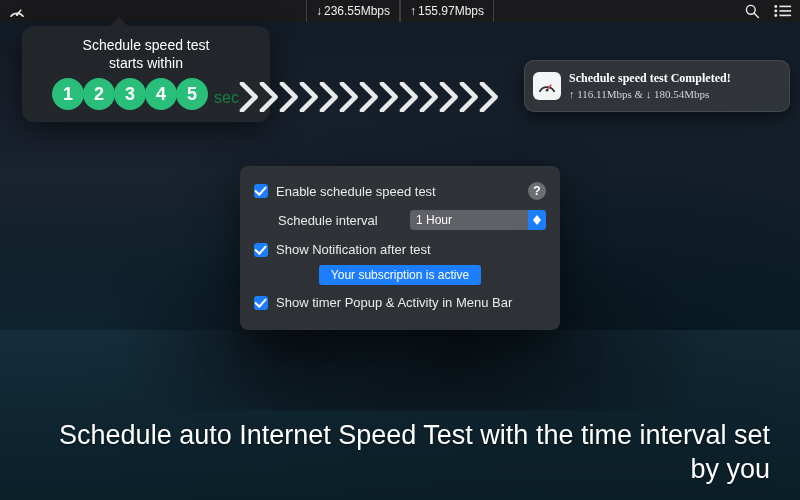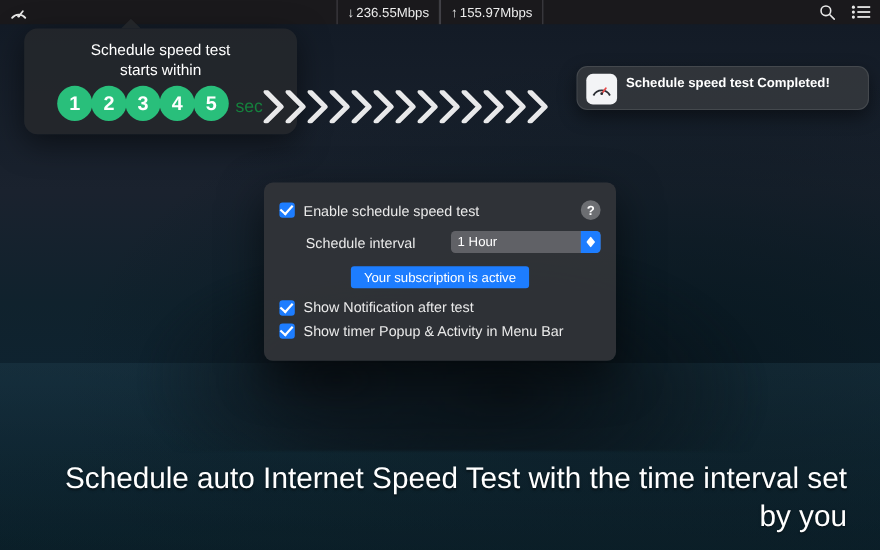--- a/index.html
+++ b/index.html
@@ -81,27 +81,28 @@
     position: absolute; top: 82px; left: 238px; right: 278px;
     display: flex; align-items: center; justify-content: flex-start;
     gap: -2px;
     opacity: 0.9;
   }
   .chev { margin-left: -6px; }
   .chev:first-child { margin-left: 0; }
   
   .notif {
     position: absolute; top: 60px; right: 10px;
-    width: 266px; height: 40px;
+    width: 266px; height: 52px;
     background: rgba(60,62,66,0.7);
     border: 1px solid rgba(255,255,255,0.1);
     border-radius: 10px;
-    display: flex; 
+    display: flex; align-items: center;
     padding: 6px 10px 6px 8px; gap: 8px;
     box-shadow: 0 6px 16px rgba(0,0,0,0.45);
+    font-family: Liberation Serif, serif;
   }
   .notif .appicon {
     width: 28px; height: 28px; border-radius: 6px;
     background: #f3f4f6;
     display: flex; align-items: center; justify-content: center;
   }
   .notif .ntexts { display: flex; flex-direction: column; line-height: 16px; }
   .notif .ntitle { font-size: 12px; font-weight: 600; color: #fff; }
   .notif .nsub { font-size: 11px; color: #d4d4d6; }
   
@@ -265,20 +266,21 @@
 <div class="notif">
   <div class="appicon">
     <svg width="20" height="16" viewBox="0 0 24 18">
       <path d="M3 16 A10 10 0 0 1 21 16" fill="none" stroke="#2a2d33" stroke-width="2"></path>
       <line x1="12" y1="14" x2="16.5" y2="8" stroke="#e64b4b" stroke-width="2" stroke-linecap="round"></line>
       <circle cx="12" cy="14" r="1.5" fill="#2a2d33"></circle>
     </svg>
   </div>
   <div class="ntexts">
     <span class="ntitle">Schedule speed test Completed!</span>
+    <span class="nsub">↑ 116.11Mbps &amp; ↓ 180.54Mbps</span>
   </div>
 </div>
 
 <div class="settings">
   <div class="row">
     <span class="checkbox"></span>
     <span>Enable schedule speed test</span>
     <span class="help">?</span>
   </div>
   <div class="row indent">
@@ -288,26 +290,26 @@
       <span class="arrows">
         <svg width="8" height="5" viewBox="0 0 8 5">
             <path d="M0 5 L4 0 L8 5 Z" fill="#fff"></path>
           </svg>
         <svg width="8" height="5" viewBox="0 0 8 5">
             <path d="M0 0 L4 5 L8 0 Z" fill="#fff"></path>
           </svg>
       </span>
     </span>
   </div>
-  <div class="row center">
-    <span class="subpill">Your subscription is active</span>
-  </div>
   <div class="row opt">
     <span class="checkbox"></span>
     <span>Show Notification after test</span>
   </div>
+  <div class="row center">
+    <span class="subpill">Your subscription is active</span>
+  </div>
   <div class="row opt">
     <span class="checkbox"></span>
     <span>Show timer Popup &amp; Activity in Menu Bar</span>
   </div>
 </div>
 
 <div class="caption">Schedule auto Internet Speed Test with the time interval set by you</div>
 
 </body></html>

